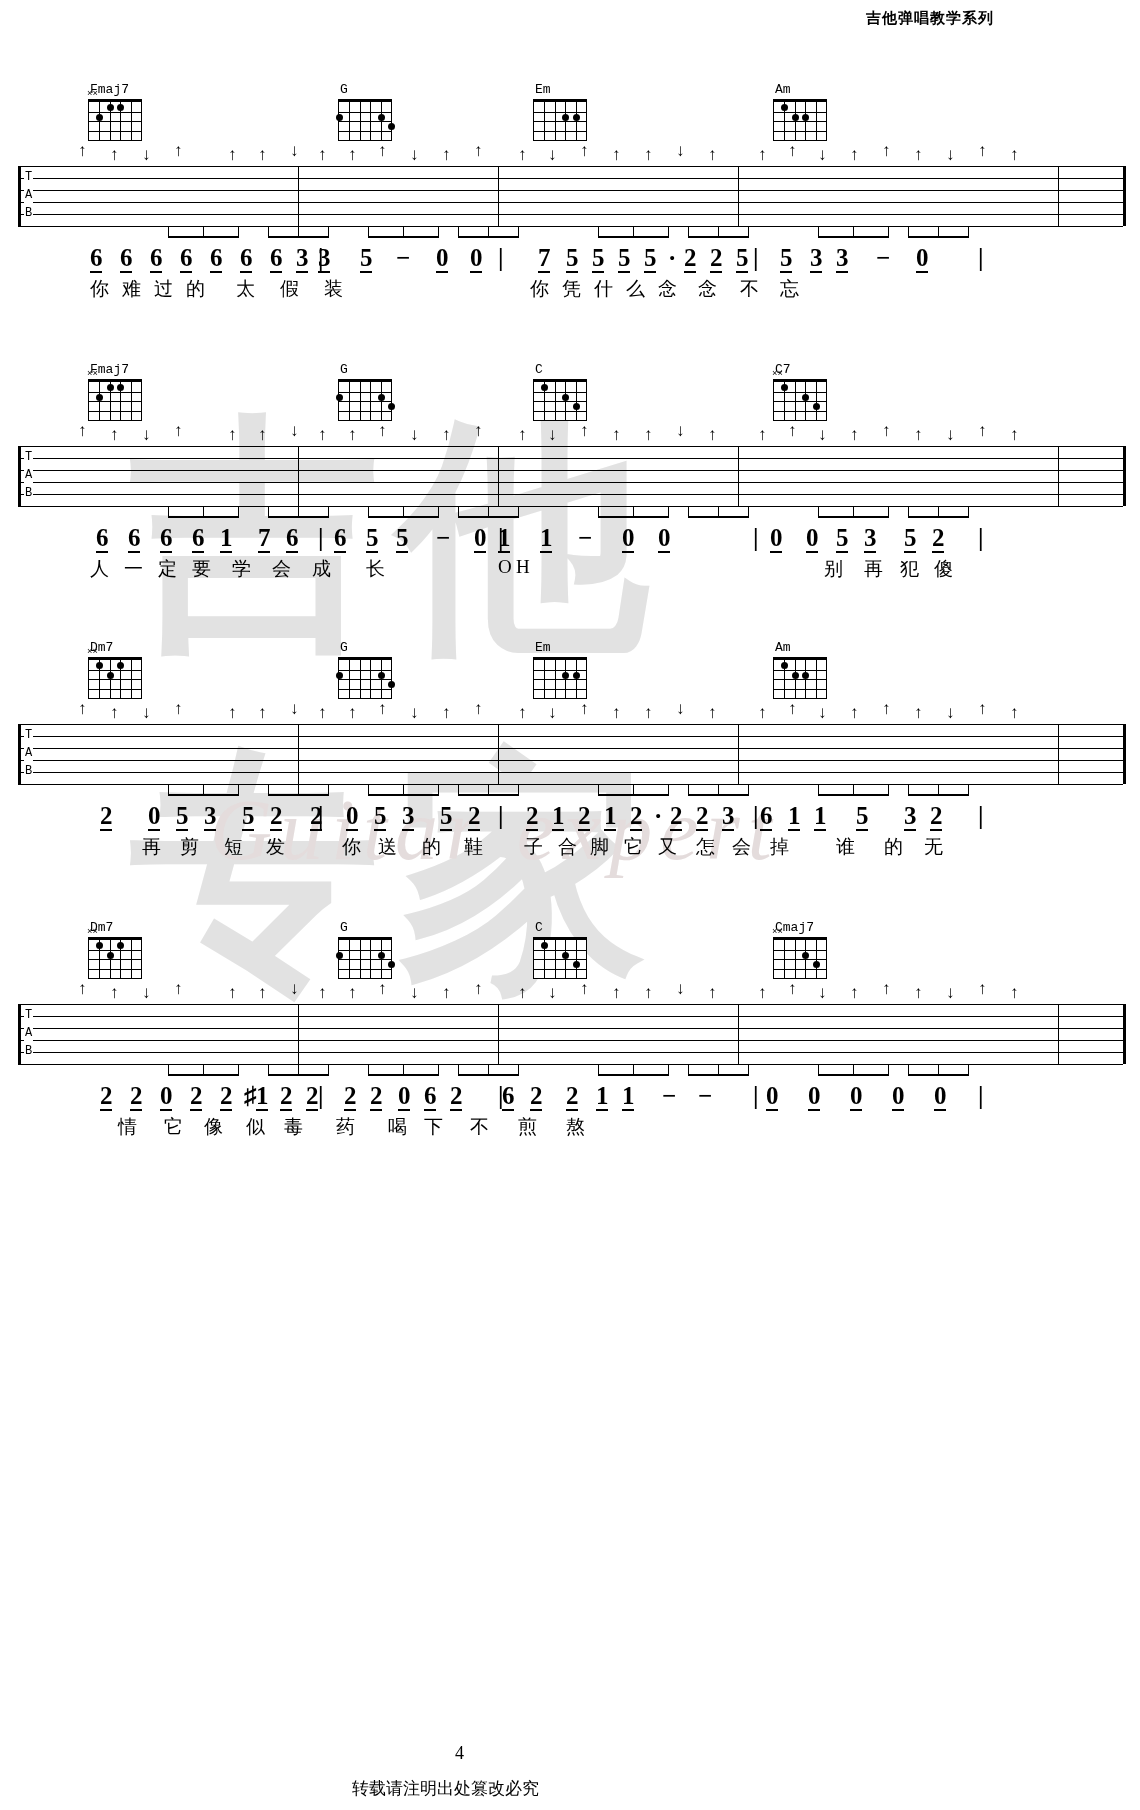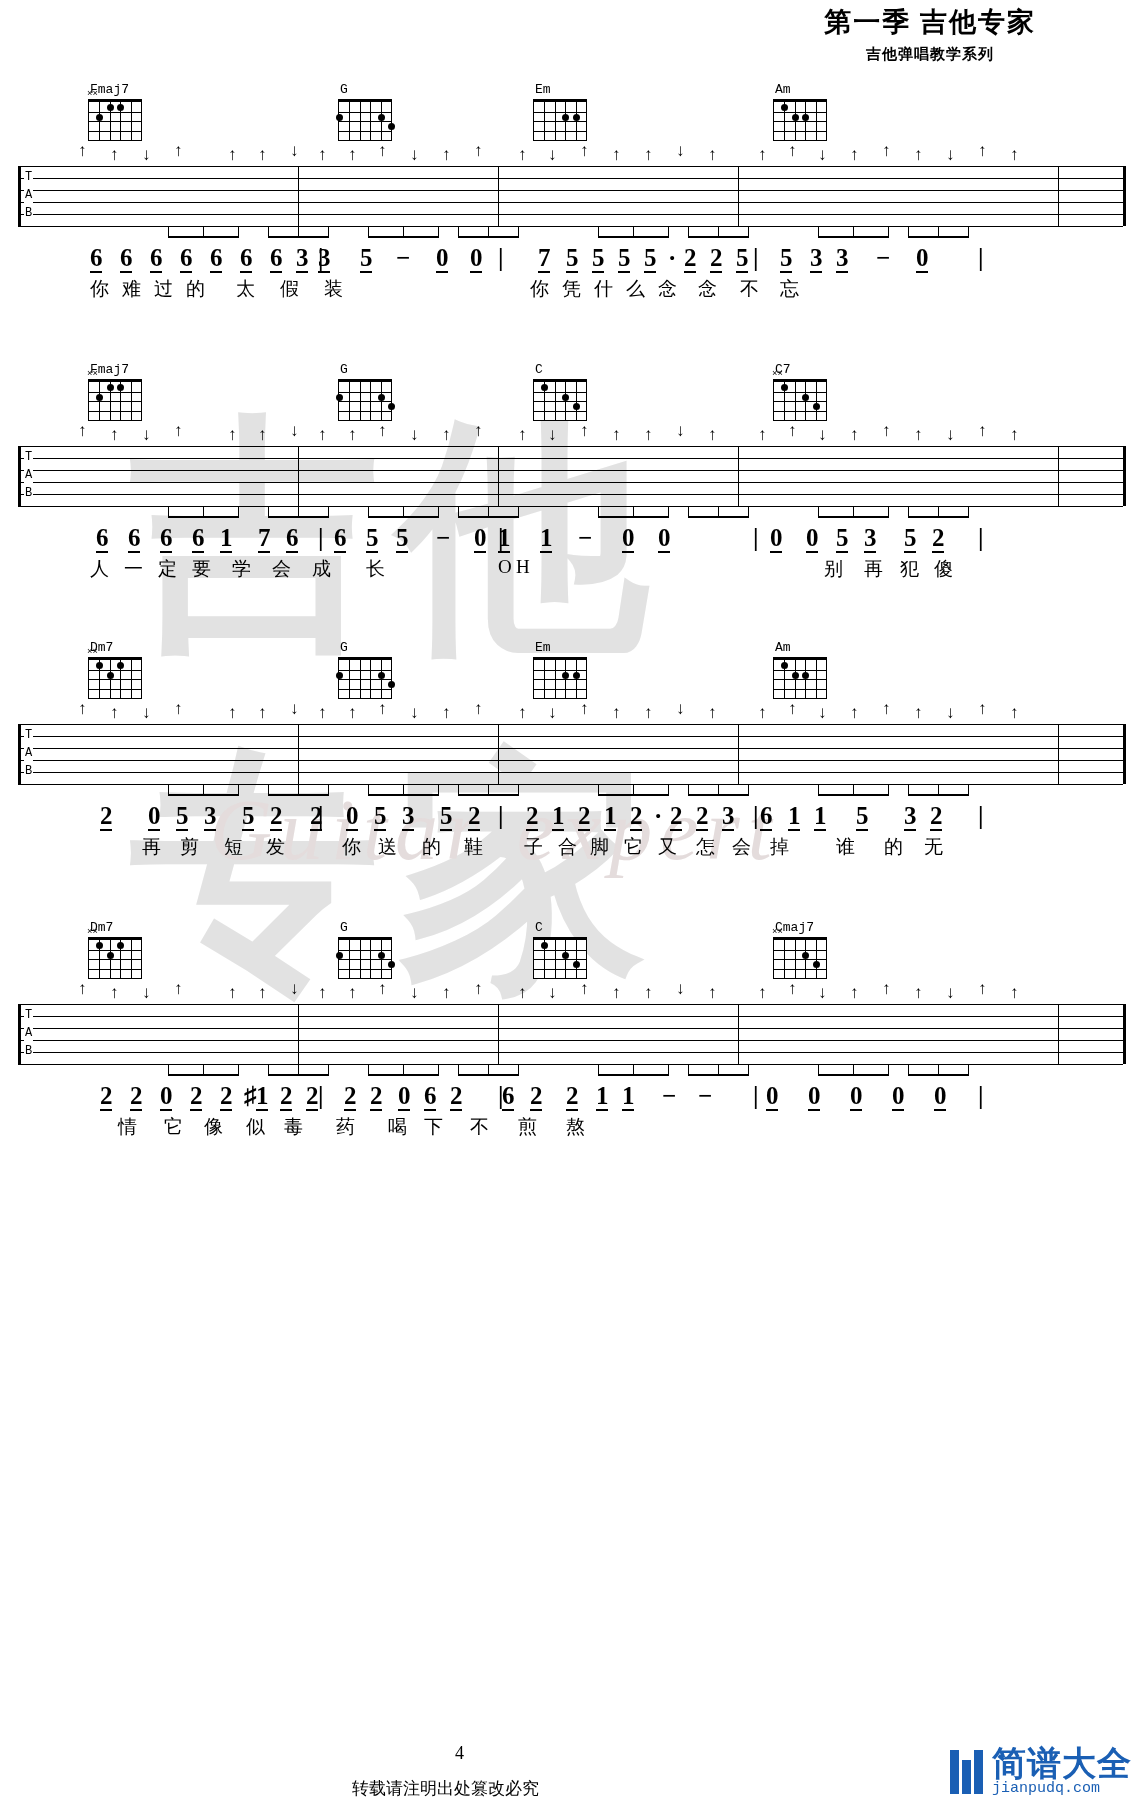--- a/index.html
+++ b/index.html
@@ -69,21 +69,20 @@
   .logo .txt{font-family:"Liberation Serif",serif;font-size:34px;font-weight:bold;color:#1a5fb4;letter-spacing:1px;}
   .logo .sub{font-family:"Liberation Mono",monospace;font-size:15px;color:#1a5fb4;}
   .logo .col{display:flex;flex-direction:column;align-items:flex-start;line-height:1;}
 </style>
 </head>
 <body>
 
 <div class="page">
 
   <div class="header">
-    <div class="title">第一季 吉他专家</div>
     <div class="subtitle">吉他弹唱教学系列</div>
   </div>
 
   <div class="watermark">
     <div class="wm-cn">吉他专家</div>
     <div class="wm-en">Guitar expert</div>
   </div>
 
   <div id="systems-host">
       <div class="system" style="top: 82px;">
@@ -889,25 +888,14 @@
             <span class="ly" style="left: 500px;">煎</span>
             <span class="ly" style="left: 548px;">熬</span>
           </div>
         </div>
       </div>
     </div>
 
   <div class="footer">
     <div class="pageno">4</div>
     <div class="copy">转载请注明出处篡改必究</div>
-    <div class="logo">
-      <div class="bars">
-          <i></i>
-          <i></i>
-          <i></i>
-        </div>
-      <div class="col">
-        <div class="txt">简谱大全</div>
-        <div class="sub">jianpudq.com</div>
-      </div>
-    </div>
   </div>
 </div>
 
 </body></html>

